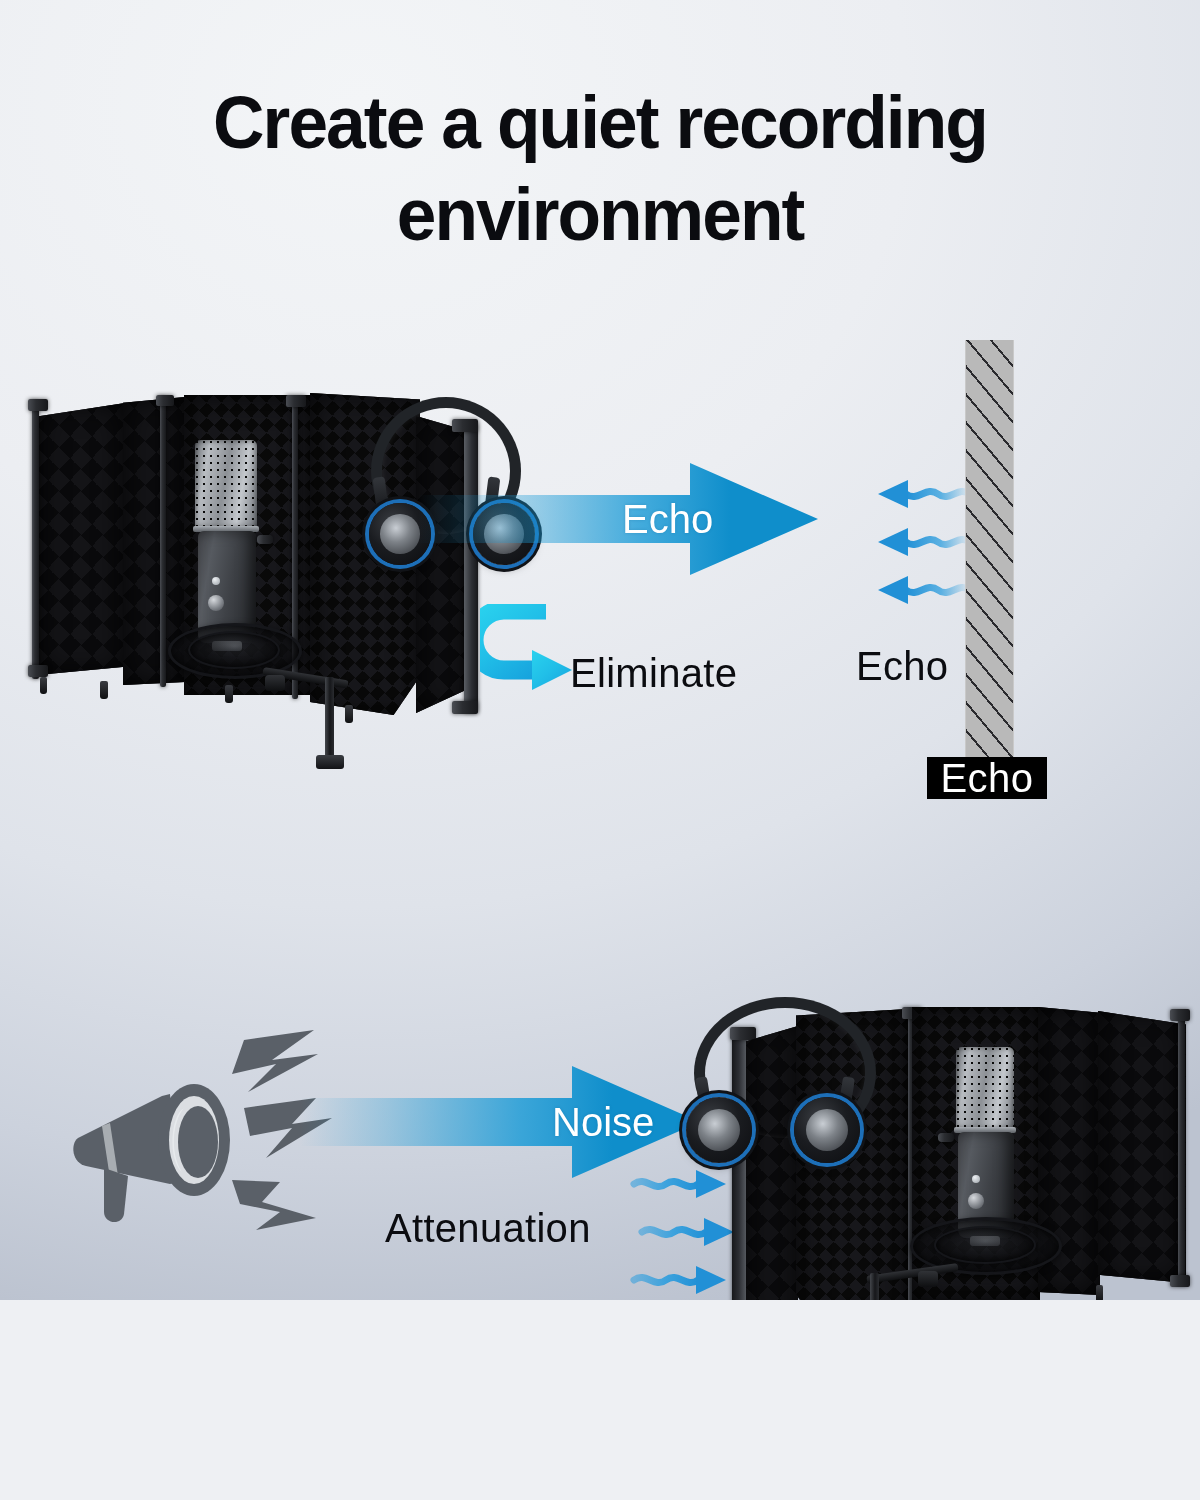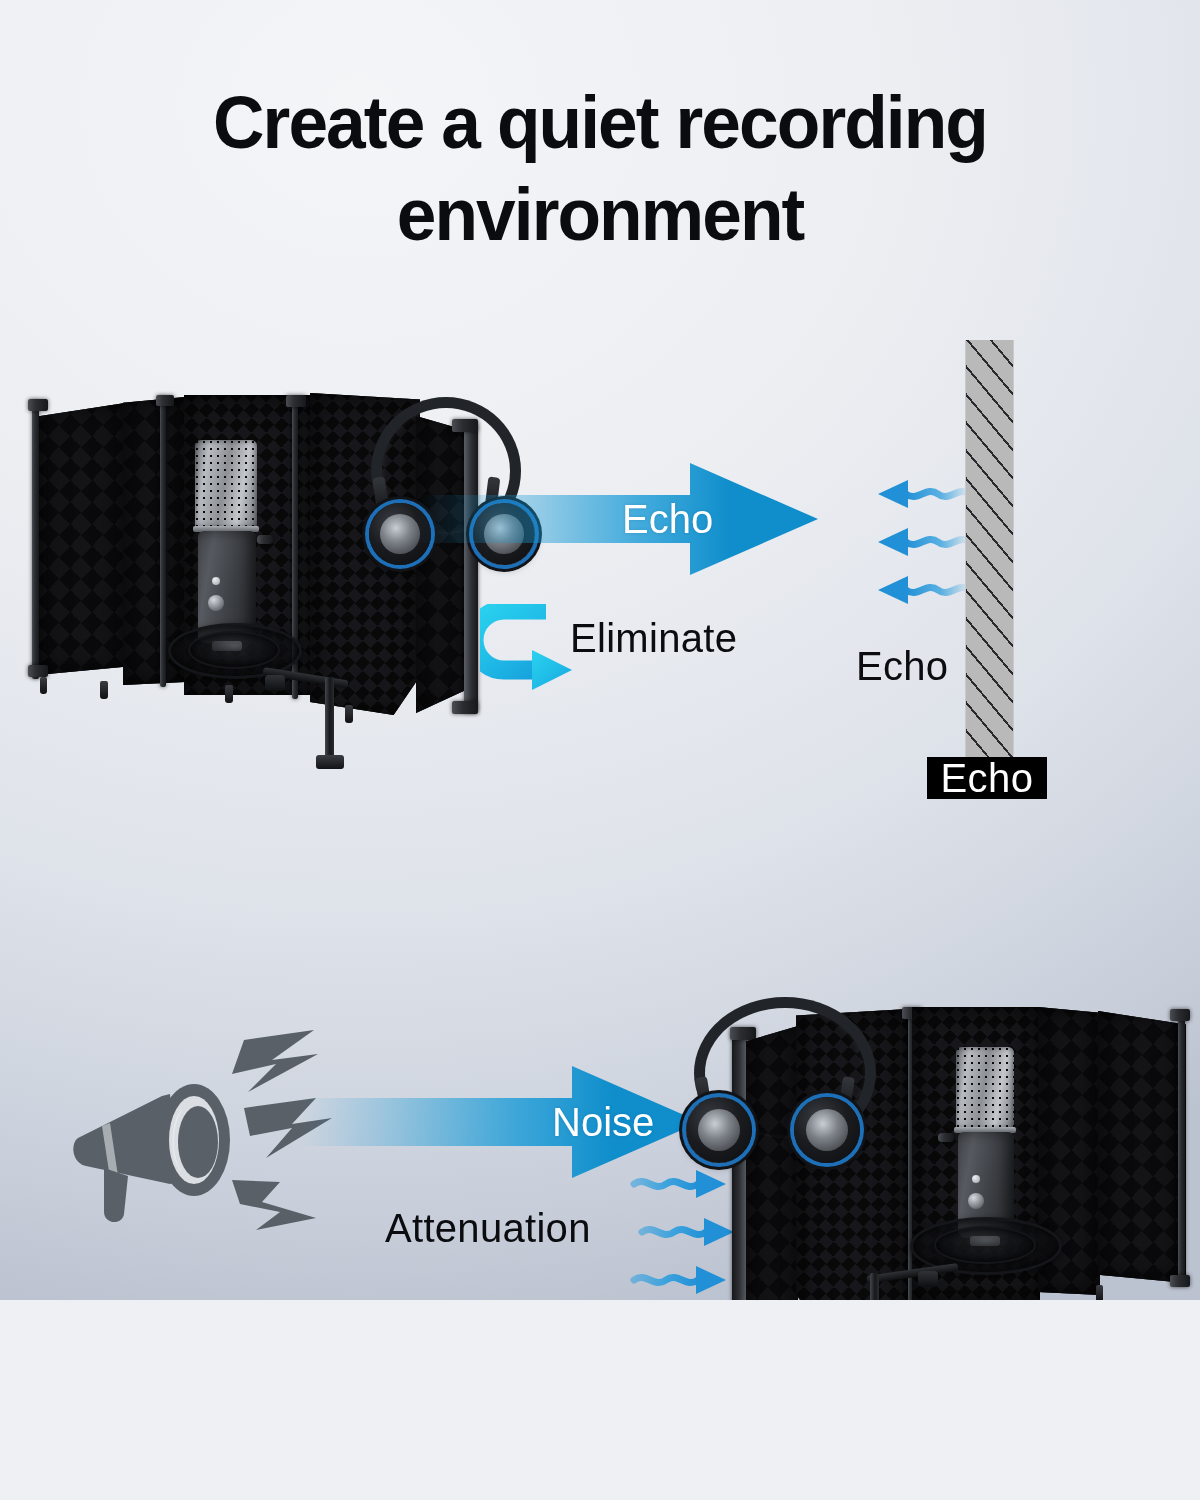--- a/index.html
+++ b/index.html
@@ -223,21 +223,21 @@
           <linearGradient id="elimGrad" x1="0" y1="0" x2="0.9" y2="1">
             <stop offset="0" stop-color="#2ad2ee"></stop>
             <stop offset="0.5" stop-color="#21bfe8"></stop>
             <stop offset="1" stop-color="#17a4de"></stop>
           </linearGradient>
         </defs>
         <path d="M66,6 L24,6 A30,30 0 0 0 24,66 L58,66" fill="none" stroke="url(#elimGrad)" stroke-width="19" stroke-linecap="butt"></path>
         <path d="M52,46 L92,66 L52,86 Z" fill="url(#elimGrad)"></path>
       </svg>
     </div>
-    <div class="lbl" style="left:570px;top:616px;text-align:center;">Eliminate</div>
+    <div class="lbl" style="left:570px;top:651px;text-align:center;">Eliminate</div>
 
     <div class="waves" style="left:862px;top:478px;width:112px;height:136px;">
       <svg width="112" height="136" viewBox="0 0 112 136">
         <defs>
           <linearGradient id="echoGrad" x1="1" y1="0" x2="0" y2="0">
             <stop offset="0" stop-color="#2e9ede" stop-opacity="0"></stop>
             <stop offset="0.45" stop-color="#2e9ede" stop-opacity="0.75"></stop>
             <stop offset="1" stop-color="#2190d6" stop-opacity="1"></stop>
           </linearGradient>
         </defs>

